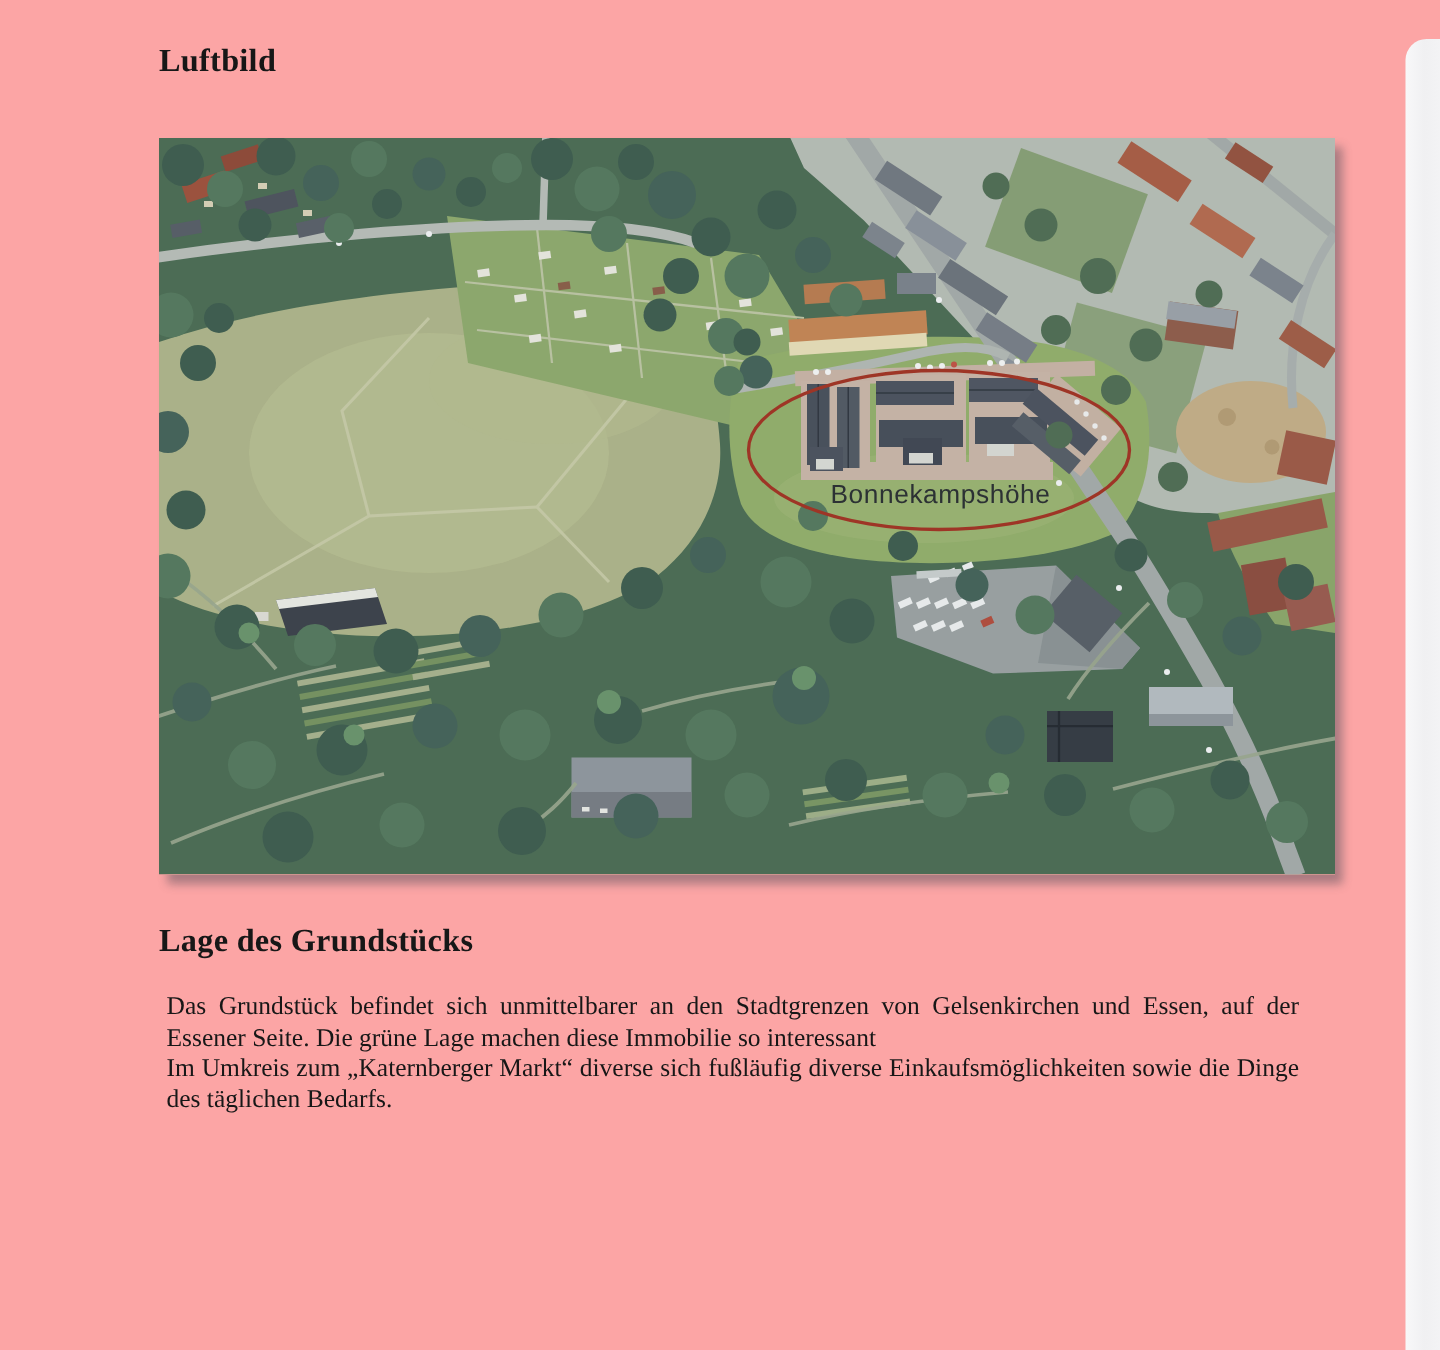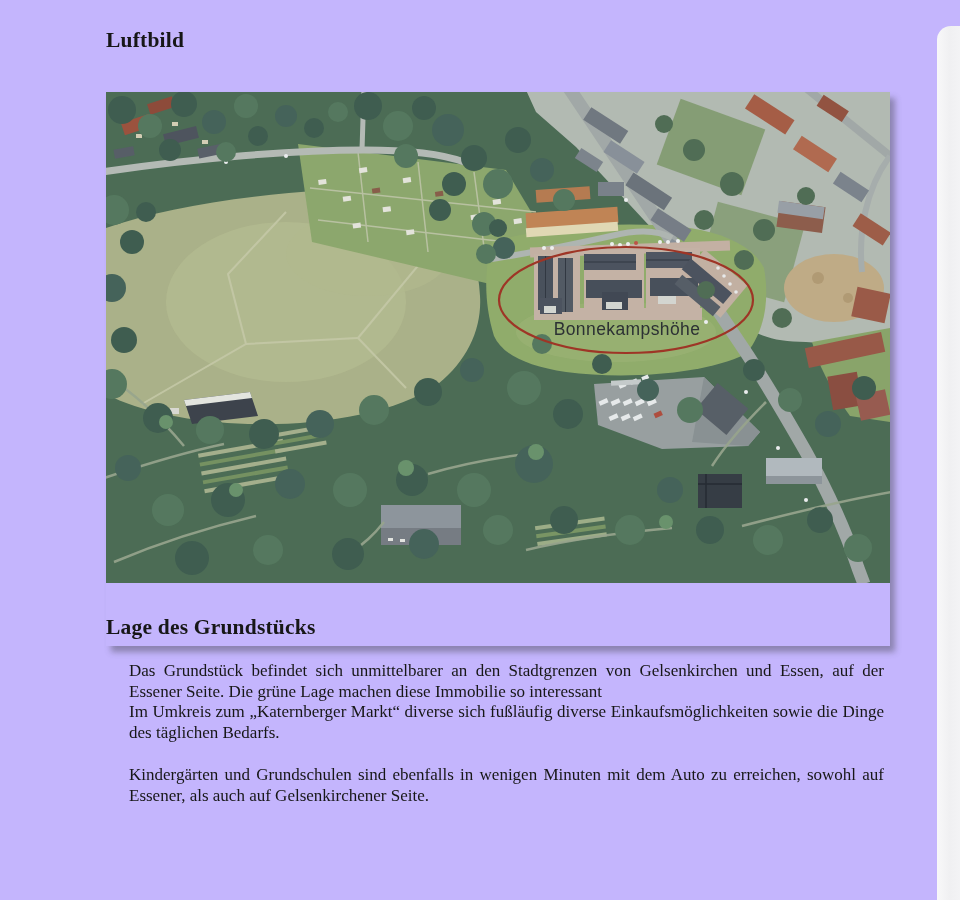--- a/index.html
+++ b/index.html
@@ -1,27 +1,27 @@
 <!DOCTYPE html>
 <html><head>
 <meta charset="utf-8">
 <style>
   html,body{margin:0;padding:0;background:#ffffff;}
-  .page{position:relative;width:960px;height:900px;background:#c4b5fd;overflow:hidden;
+  .page{position:relative;width:960px;height:900px;background:#fca5a5;overflow:hidden;
         font-family:"Liberation Serif", serif;color:#171717;}
   .edge-strip{position:absolute;right:0;top:26px;width:23px;height:874px;
         background:linear-gradient(to right,#f8f8f9 0%,#f0f0f2 55%,#f3f3f5 100%);
         border-top-left-radius:14px;}
   .h-title{position:absolute;left:106px;font-size:21.5px;font-weight:bold;letter-spacing:.2px;}
   .h1{top:28px;}
   .h2{top:615px;font-family:Liberation Serif, serif;}
-  .photo-wrap{position:absolute;left:106px;top:92px;width:784px;height:554px;
+  .photo-wrap{position:absolute;left:106px;top:92px;width:784px;height:491px;
         box-shadow:5px 6px 6px rgba(70,72,85,.45);}
   .photo-wrap svg{display:block;}
-  .body-text{position:absolute;left:111px;top:661px;width:755px;margin-left:18px;}
+  .body-text{position:absolute;left:111px;top:661px;width:755px;}
   .body-text p{margin:0;font-size:17px;line-height:20.7px;text-align:justify;}
   .body-text p.gap{margin-top:21px;}
   .map-label{font-family:"Liberation Sans", sans-serif;font-size:17.5px;fill:#2c3134;letter-spacing:.4px;}
   .t1{fill:#3d5a4a}.t2{fill:#54775a}.t3{fill:#436055}.t4{fill:#4f6b50}.t5{fill:#699268}
   .shed{fill:#e9e7dd}.ridge{stroke:#2e333b;stroke-width:1}
 </style>
 </head>
 <body>
 
 <div class="page">
@@ -335,17 +335,16 @@
       <ellipse cx="520" cy="208" rx="127" ry="53" fill="none" stroke="#9e3526" stroke-width="2.2"></ellipse>
       <text class="map-label" x="521" y="243" text-anchor="middle">Bonnekampshöhe</text>
     </svg>
   </div>
 
   <div class="h-title h2">Lage des Grundstücks</div>
 
   <div class="body-text">
     <p>Das Grundstück befindet sich unmittelbarer an den Stadtgrenzen von Gelsenkirchen und Essen, auf der Essener Seite. Die grüne Lage machen diese Immobilie so interessant</p>
     <p>Im Umkreis zum „Katernberger Markt“ diverse sich fußläufig diverse Einkaufsmöglichkeiten sowie die Dinge des täglichen Bedarfs.</p>
-    <p class="gap">Kindergärten und Grundschulen sind ebenfalls in wenigen Minuten mit dem Auto zu erreichen, sowohl auf Essener, als auch auf Gelsenkirchener Seite.</p>
   </div>
 
   <div class="edge-strip"></div>
 </div>
 
 </body></html>

